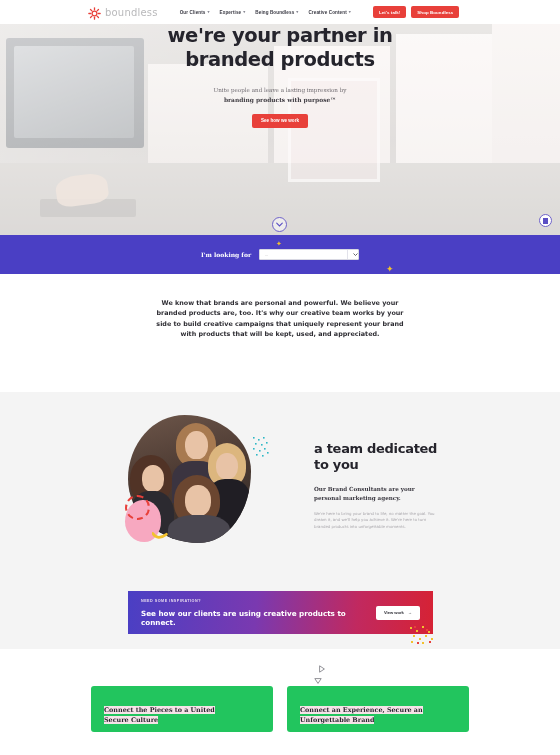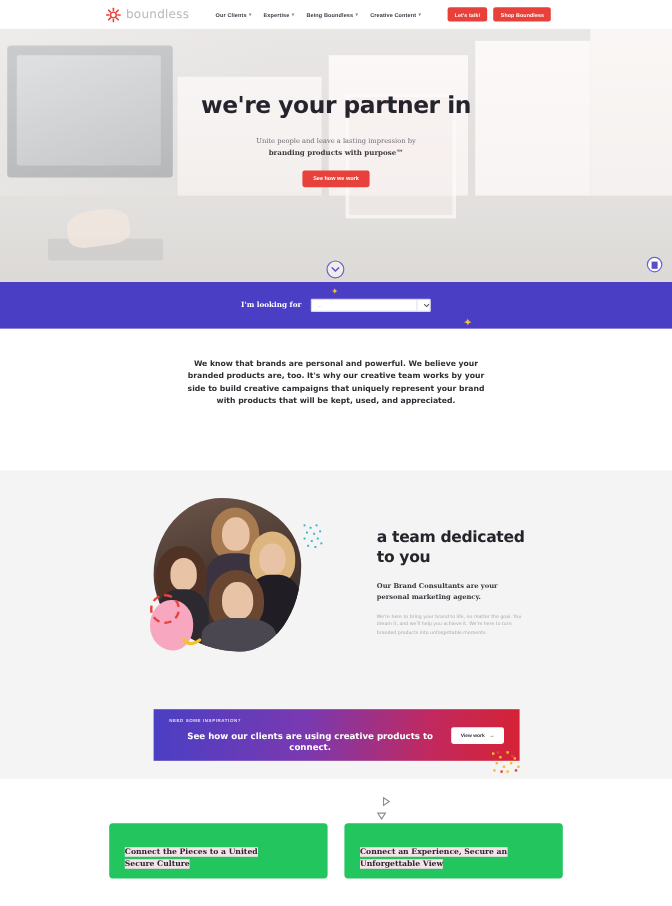--- a/index.html
+++ b/index.html
@@ -113,21 +113,20 @@
     border: 3px solid rgba(255,255,255,.55);
     background: rgba(236,214,214,.5);
   }
   .hero-scrim {
     position: absolute; inset: 0;
     background: rgba(255,255,255,.55);
   }
   .hero-inner {
     position: relative; z-index: 5;
     text-align: center;
-    padding-top: 52px;
   }
   .hero-h1 {
     font-size: 19.5px;
     font-weight: bold;
     line-height: 1.22;
     color: #25242c;
     letter-spacing: -.4px;
     font-family: "DejaVu Sans", sans-serif;
   }
   .hero-sub1 {
@@ -297,21 +296,20 @@
     padding: 0 13px;
   }
   .banner-kicker {
     font-size: 3.7px; font-weight: bold; color: #e7d9ef;
     letter-spacing: .5px;
   }
   .banner-h {
     margin-top: 6px;
     font-size: 7.2px; font-weight: bold; color: #fff;
     font-family: "DejaVu Sans", sans-serif;
-    text-align: center;
   }
   .banner-btn {
     margin-left: auto;
     background: #fff; color: #2b2b33;
     font-size: 4.1px; font-weight: bold;
     padding: 4.5px 8px; border: none; border-radius: 2px;
     display: flex; align-items: center; gap: 4px;
     cursor: pointer; white-space: nowrap;
   }
   .confetti { position: absolute; left: 408px; top: 34px; }
@@ -401,20 +399,21 @@
     <div class="hp-desk"></div>
     <div class="hp-kb"></div>
     <div class="hp-hand"></div>
     <div class="hp-frame"></div>
   </div>
   <div class="hero-scrim"></div>
 
   <div class="hero-inner">
     <h1 class="hero-h1">
       <span>we're your partner in</span><br>
+      <span>branded products</span>
     </h1>
     <div class="hero-sub1">Unite people and leave a lasting impression by</div>
     <div class="hero-sub2">branding products with purpose™</div>
     <button class="hero-cta">See how we work</button>
   </div>
 
   <div class="scroll-dot">
     <svg width="7" height="5" viewBox="0 0 10 6">
       <path d="M1 1 L5 5 L9 1" fill="none" stroke="#5b4fc4" stroke-width="1.6" stroke-linecap="round"></path>
     </svg>
@@ -544,17 +543,17 @@
   <div class="story-grid">
     <div class="story-card">
       <div class="story-title">
         <span>Connect the Pieces to a United</span><br>
         <span>Secure Culture</span>
       </div>
     </div>
     <div class="story-card">
       <div class="story-title">
         <span>Connect an Experience, Secure an</span><br>
-        <span>Unforgettable View</span>
+        <span>Unforgettable Brand</span>
       </div>
     </div>
   </div>
 </section>
 
 </body></html>

